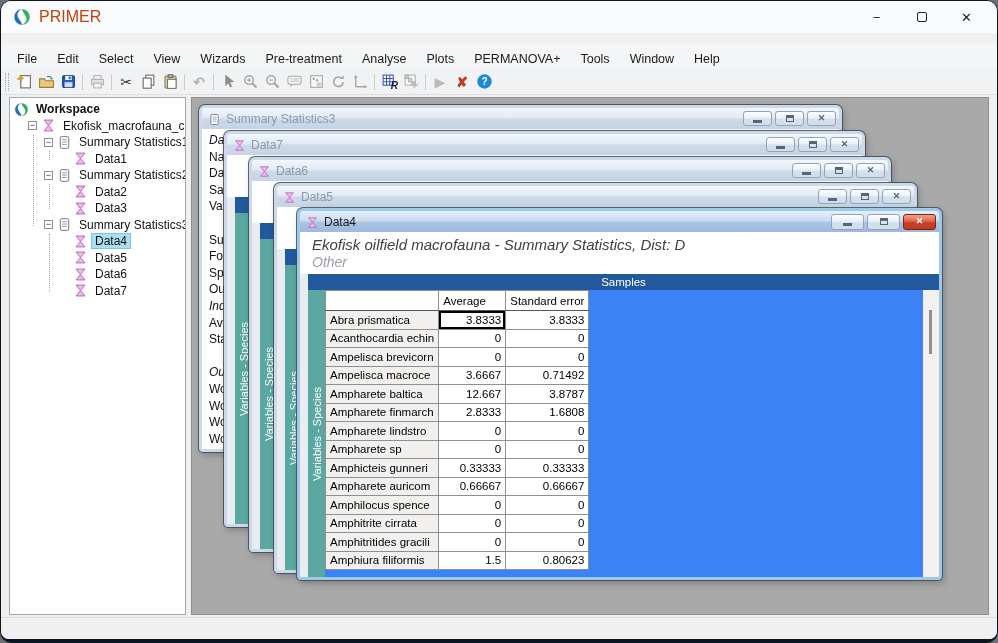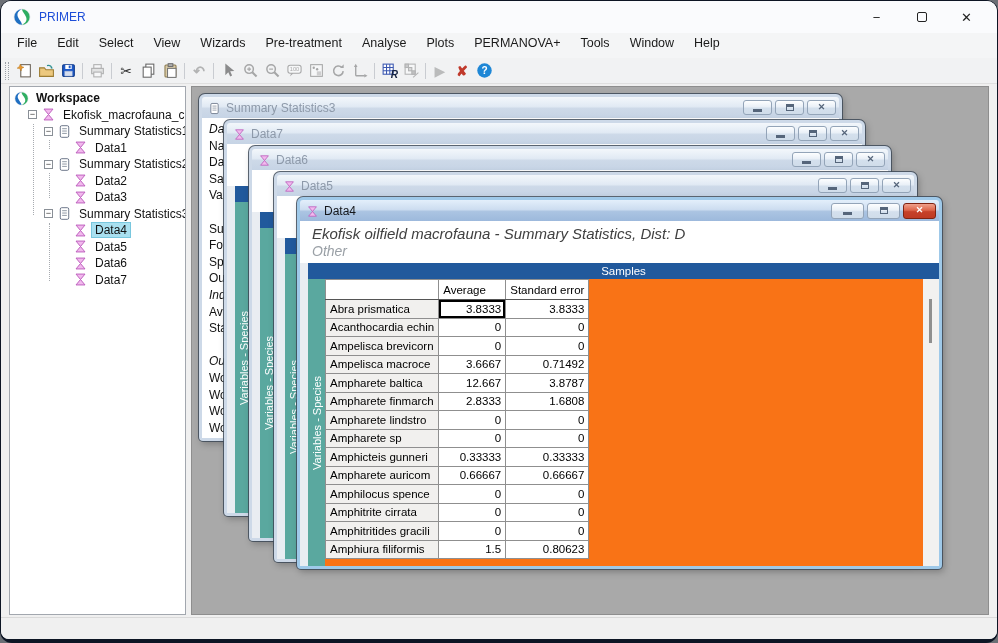--- a/index.html
+++ b/index.html
@@ -3,27 +3,27 @@
 <meta charset="utf-8">
 <style>
   * { box-sizing: border-box; margin: 0; padding: 0; }
   body { background:#6b6f75; font-family:"Liberation Sans", sans-serif; }
   .shell { width:998px; height:643px; border-radius:12px; background:#0d1524; padding:1px 1px 4px 1px; position:relative; overflow:hidden; }
   .app { width:100%; height:100%; border-radius:10px 10px 8px 8px; background:#f0f0f0; overflow:hidden; display:flex; flex-direction:column; }
 
   
   .titlebar { height:32px; background:#fafbfd; display:flex; align-items:center; padding:0 8px; flex:0 0 auto; }
   .app-logo { width:18px; height:18px; margin:0 8px 0 4px; }
-  .app-title { font-size:12px; color:#1d4ed8; }
+  .app-title { font-size:16px; color:#c2410c; }
   .win-controls { margin-left:auto; display:flex; }
   .win-controls .wc { width:45px; height:30px; display:flex; align-items:center; justify-content:center; font-size:13px; color:#222; }
   .wc .maxbox { width:10px; height:10px; border:1.2px solid #222; border-radius:2px; }
 
   
-  .menubar { height:25px; background:#f4f5f6; display:flex; align-items:flex-start; padding:0 6px; font-size:12.5px; color:#1a1a1a; flex:0 0 auto; }
+  .menubar { height:25px; background:#f4f5f6; display:flex; align-items:flex-end; padding:0 6px; font-size:12.5px; color:#1a1a1a; flex:0 0 auto;margin-top:11px; }
   .menu-item { padding:3px 10px; border-radius:3px; }
 
   
   .toolbar { height:26px; background:#f1f2f3; border-bottom:1px solid #e0e0e0; display:flex; align-items:center; padding:0 4px; flex:0 0 auto; }
   .tb-handle { width:4px; height:18px; margin:0 4px 0 0; border-left:1px dotted #9aa0a8; border-right:1px dotted #9aa0a8; }
   .tb-btn { width:22px; height:22px; display:flex; align-items:center; justify-content:center; border-radius:3px; }
   .tb-btn svg { width:17px; height:17px; }
   .tb-btn.disabled { filter:grayscale(1); opacity:.42; }
   .tb-sep { width:1px; height:16px; background:#c9ccd1; margin:0 3px; }
   .tb-glyph { font-size:14px; line-height:1; }
@@ -63,21 +63,21 @@
   .report-line.italic { font-style:italic; }
 
   
   .dw-head { height:42px; flex:0 0 auto; background:#fff; overflow:hidden; }
   .dw-h1 { margin:4px 0 0 12px; font-size:15px; font-style:italic; color:#404040; white-space:nowrap; }
   .dw-h2 { margin-top:1px; margin-left:12px; font-size:14px; font-style:italic; color:#9aa0a6; }
   .dw-body { flex:1 1 auto; display:flex; min-height:0; }
   .left-margin { width:8px; background:#e9edf2; flex:0 0 auto; }
   .main-col { flex:1 1 auto; display:flex; flex-direction:column; min-width:0; }
   .samples-bar { height:16px; flex:0 0 auto; background:#21599c; color:#fff; font-size:11.5px; text-align:center; line-height:16px; }
-  .grid-zone { flex:1 1 auto; display:flex; background:#f97316; min-height:0; }
+  .grid-zone { flex:1 1 auto; display:flex; background:#3b82f6; min-height:0; }
   .teal { width:17px; flex:0 0 auto; background:#5aa89f; display:flex; align-items:center; justify-content:center; overflow:hidden; }
   .teal .vert { writing-mode:vertical-rl; transform:rotate(180deg); font-size:11px; color:#fff; white-space:nowrap; }
   table.dtable { border-collapse:collapse; table-layout:fixed; align-self:flex-start; background:#fff; flex:0 0 auto; }
   .dtable th, .dtable td { border:1px solid #8f8f8f; font-weight:normal; font-size:11.5px; padding:0 4px; height:18.5px; overflow:hidden; white-space:nowrap; color:#000; }
   .dtable thead th { background:#fff; text-align:left; height:20px; border-bottom:1px solid #555; }
   .dtable td.sp { background:#f1f0ee; text-align:left; }
   .dtable td.val { background:#fff; text-align:right; }
   .dtable td.sel { box-shadow:inset 0 0 0 2px #000; }
   .gfiller { flex:1 1 auto; }
   .vscroll { width:16px; flex:0 0 auto; background:#f2f1f0; position:relative; }

